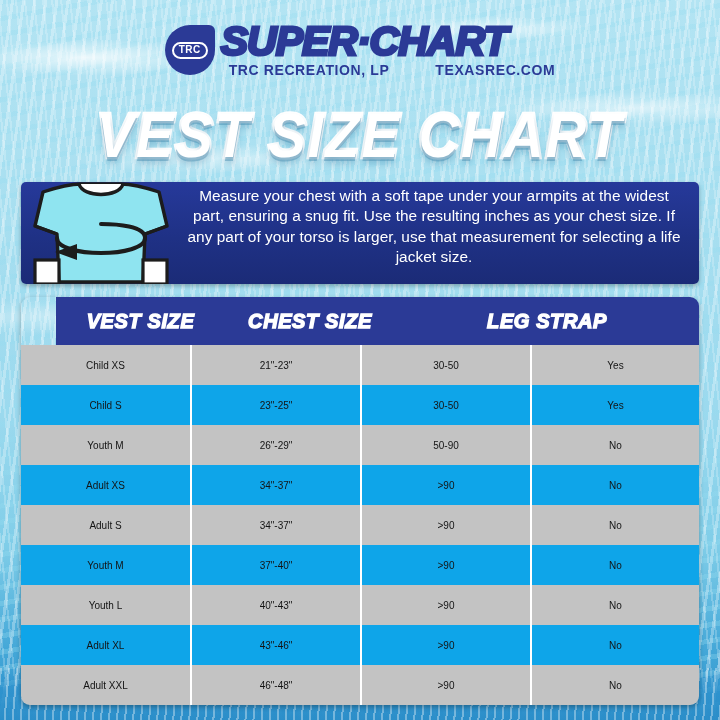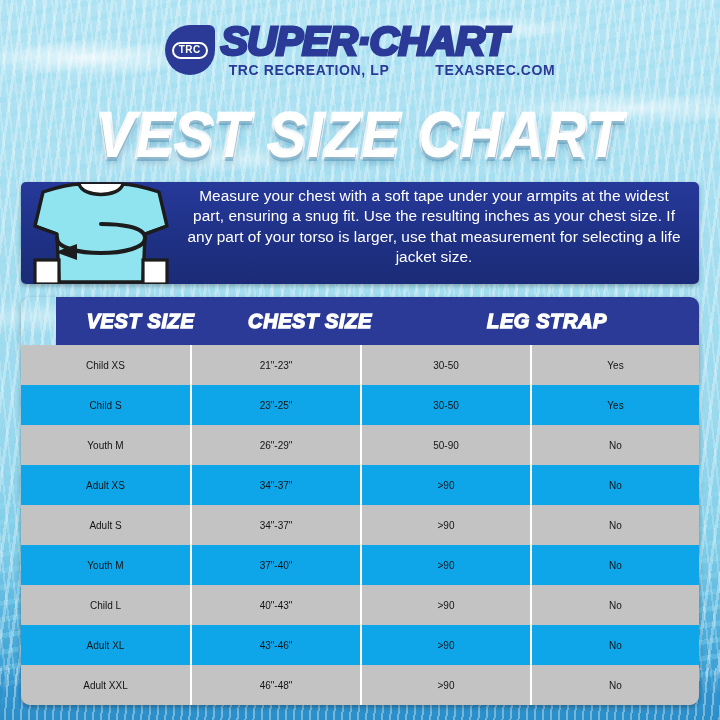--- a/index.html
+++ b/index.html
@@ -206,21 +206,21 @@
         <div class="c3">&gt;90</div>
         <div class="c4">No</div>
       </div>
       <div class="trow even">
         <div class="c1">Youth M</div>
         <div class="c2">37"-40"</div>
         <div class="c3">&gt;90</div>
         <div class="c4">No</div>
       </div>
       <div class="trow odd">
-        <div class="c1">Child L</div>
+        <div class="c1">Youth L</div>
         <div class="c2">40"-43"</div>
         <div class="c3">&gt;90</div>
         <div class="c4">No</div>
       </div>
       <div class="trow even">
         <div class="c1">Adult XL</div>
         <div class="c2">43"-46"</div>
         <div class="c3">&gt;90</div>
         <div class="c4">No</div>
       </div>

